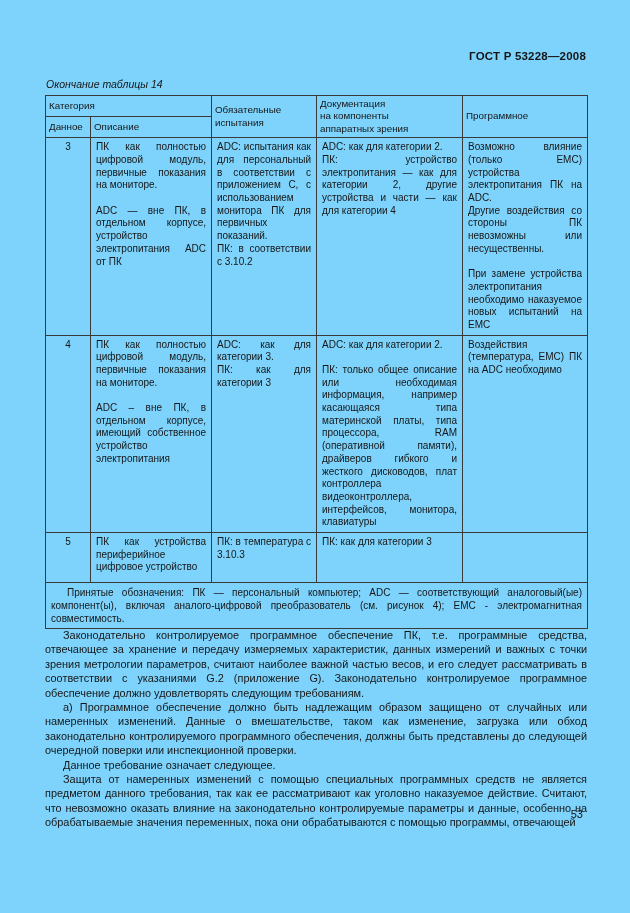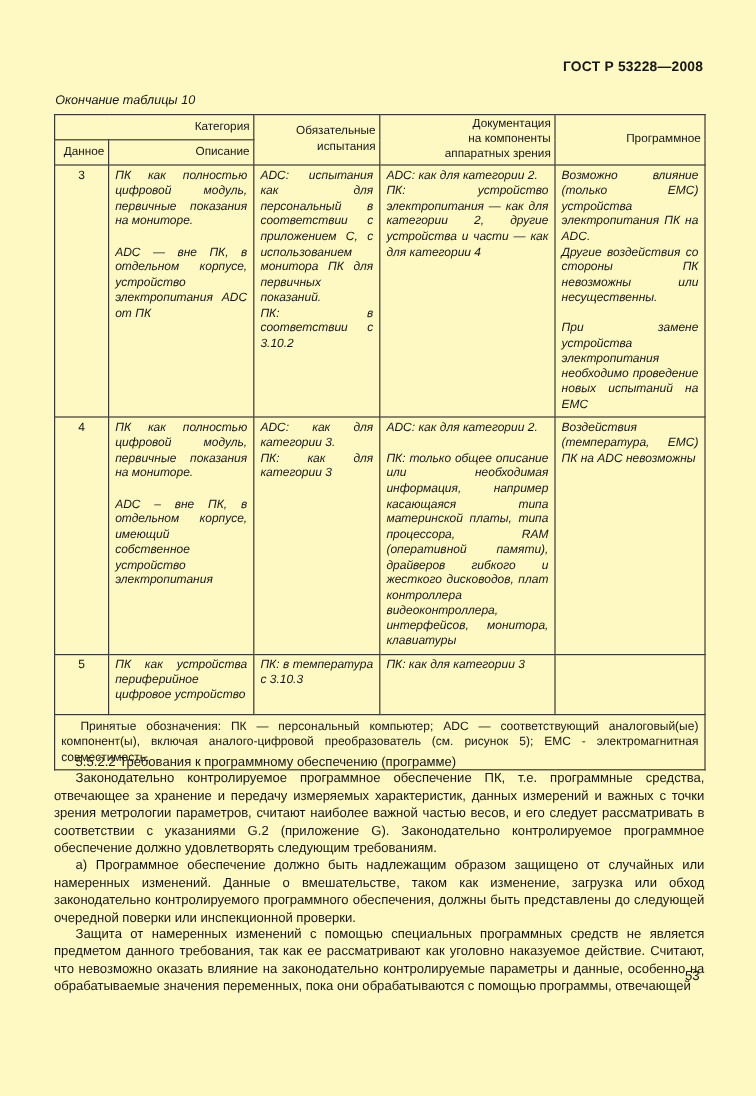--- a/index.html
+++ b/index.html
@@ -5,21 +5,21 @@
   html, body {
     margin: 0;
     padding: 0;
     background: #e8e8e8;
     font-family: "Liberation Sans", sans-serif;
   }
   .page {
     position: relative;
     width: 630px;
     height: 913px;
-    background: #fef9c3;
+    background: #7dd3fc;
     overflow: hidden;
     color: #161616;
   }
   .doc-header {
     position: absolute;
     top: 50px;
     right: 44px;
     font-size: 11.5px;
     font-weight: bold;
     letter-spacing: 0.2px;
@@ -43,30 +43,29 @@
   }
   .main-table th, .main-table td {
     border: 1px solid #3a3a3a;
     padding: 3px 5px;
     vertical-align: top;
     word-wrap: break-word;
   }
   .main-table th {
     font-weight: normal;
     font-size: 9.8px;
-    text-align: right;
+    text-align: left;
     vertical-align: middle;
     white-space: pre-line;
     padding: 2px 3px;
   }
   .cell {
     white-space: pre-line;
     text-align: justify;
     hyphens: auto;
-    font-style: italic;
   }
   .c-num {
     text-align: center;
     white-space: pre-line;
   }
   tr.row-tall-1 { height: 178px; }
   tr.row-tall-2 { height: 176px; }
   tr.row-short  { height: 50px; }
   tr.row-note   { height: 46px; }
   .footnote-cell {
@@ -97,21 +96,21 @@
     font-size: 11px;
   }
 </style>
 </head>
 <body>
 
 <div class="page">
 
   <div class="doc-header">ГОСТ Р 53228—2008</div>
 
-  <div class="table-caption">Окончание таблицы 10</div>
+  <div class="table-caption">Окончание таблицы 14</div>
 
   <table class="main-table">
     <colgroup>
       <col style="width:45px">
       <col style="width:121px">
       <col style="width:105px">
       <col style="width:146px">
       <col style="width:125px">
     </colgroup>
     <thead>
@@ -135,49 +134,49 @@
         <td class="cell">ПК как полностью цифровой модуль, первичные показания на мониторе.
 
 ADC — вне ПК, в отдельном корпусе, устройство электропитания ADC от ПК</td>
         <td class="cell">ADC: испытания как для персональный в соответствии с приложением С, с использованием монитора ПК для первичных показаний.
 ПК: в соответствии с 3.10.2</td>
         <td class="cell">ADC: как для категории 2.
 ПК: устройство электропитания — как для категории 2, другие устройства и части — как для категории 4</td>
         <td class="cell">Возможно влияние (только ЕМС) устройства электропитания ПК на ADC.
 Другие воздействия со стороны ПК невозможны или несущественны.
 
-При замене устройства электропитания необходимо проведение новых испытаний на ЕМС</td>
+При замене устройства электропитания необходимо наказуемое новых испытаний на ЕМС</td>
       </tr>
       <tr class="row-tall-2">
         <td class="c-num">4</td>
         <td class="cell">ПК как полностью цифровой модуль, первичные показания на мониторе.
 
 ADC – вне ПК, в отдельном корпусе, имеющий собственное устройство электропитания</td>
         <td class="cell">ADC: как для категории 3.
 ПК: как для категории 3</td>
         <td class="cell">ADC: как для категории 2.
 
 ПК: только общее описание или необходимая информация, например касающаяся типа материнской платы, типа процессора, RAM (оперативной памяти), драйверов гибкого и жесткого дисководов, плат контроллера видеоконтроллера, интерфейсов, монитора, клавиатуры</td>
-        <td class="cell">Воздействия (температура, ЕМС) ПК на ADC невозможны</td>
+        <td class="cell">Воздействия (температура, ЕМС) ПК на ADC необходимо</td>
       </tr>
       <tr class="row-short">
         <td class="c-num">5</td>
         <td class="cell">ПК как устройства периферийное цифровое устройство</td>
         <td class="cell">ПК: в температура с 3.10.3</td>
         <td class="cell">ПК: как для категории 3</td>
         <td class="cell"></td>
       </tr>
       <tr class="row-note">
-        <td colspan="5" class="footnote-cell">Принятые обозначения: ПК — персональный компьютер; ADC — соответствующий аналоговый(ые) компонент(ы), включая аналого-цифровой преобразователь (см. рисунок 5); ЕМС - электромагнитная совместимость.</td>
+        <td colspan="5" class="footnote-cell">Принятые обозначения: ПК — персональный компьютер; ADC — соответствующий аналоговый(ые) компонент(ы), включая аналого-цифровой преобразователь (см. рисунок 4); ЕМС - электромагнитная совместимость.</td>
       </tr>
     </tbody>
   </table>
 
   <div class="body-text">
-    <p>5.5.2.2 Требования к программному обеспечению (программе)</p>
     <p>Законодательно контролируемое программное обеспечение ПК, т.е. программные средства, отвечающее за хранение и передачу измеряемых характеристик, данных измерений и важных с точки зрения метрологии параметров, считают наиболее важной частью весов, и его следует рассматривать в соответствии с указаниями G.2 (приложение G). Законодательно контролируемое программное обеспечение должно удовлетворять следующим требованиям.</p>
     <p>а) Программное обеспечение должно быть надлежащим образом защищено от случайных или намеренных изменений. Данные о вмешательстве, таком как изменение, загрузка или обход законодательно контролируемого программного обеспечения, должны быть представлены до следующей очередной поверки или инспекционной проверки.</p>
+    <p>Данное требование означает следующее.</p>
     <p>Защита от намеренных изменений с помощью специальных программных средств не является предметом данного требования, так как ее рассматривают как уголовно наказуемое действие. Считают, что невозможно оказать влияние на законодательно контролируемые параметры и данные, особенно на обрабатываемые значения переменных, пока они обрабатываются с помощью программы, отвечающей</p>
   </div>
 
   <div class="page-number">53</div>
 
 </div>
 
 </body></html>

